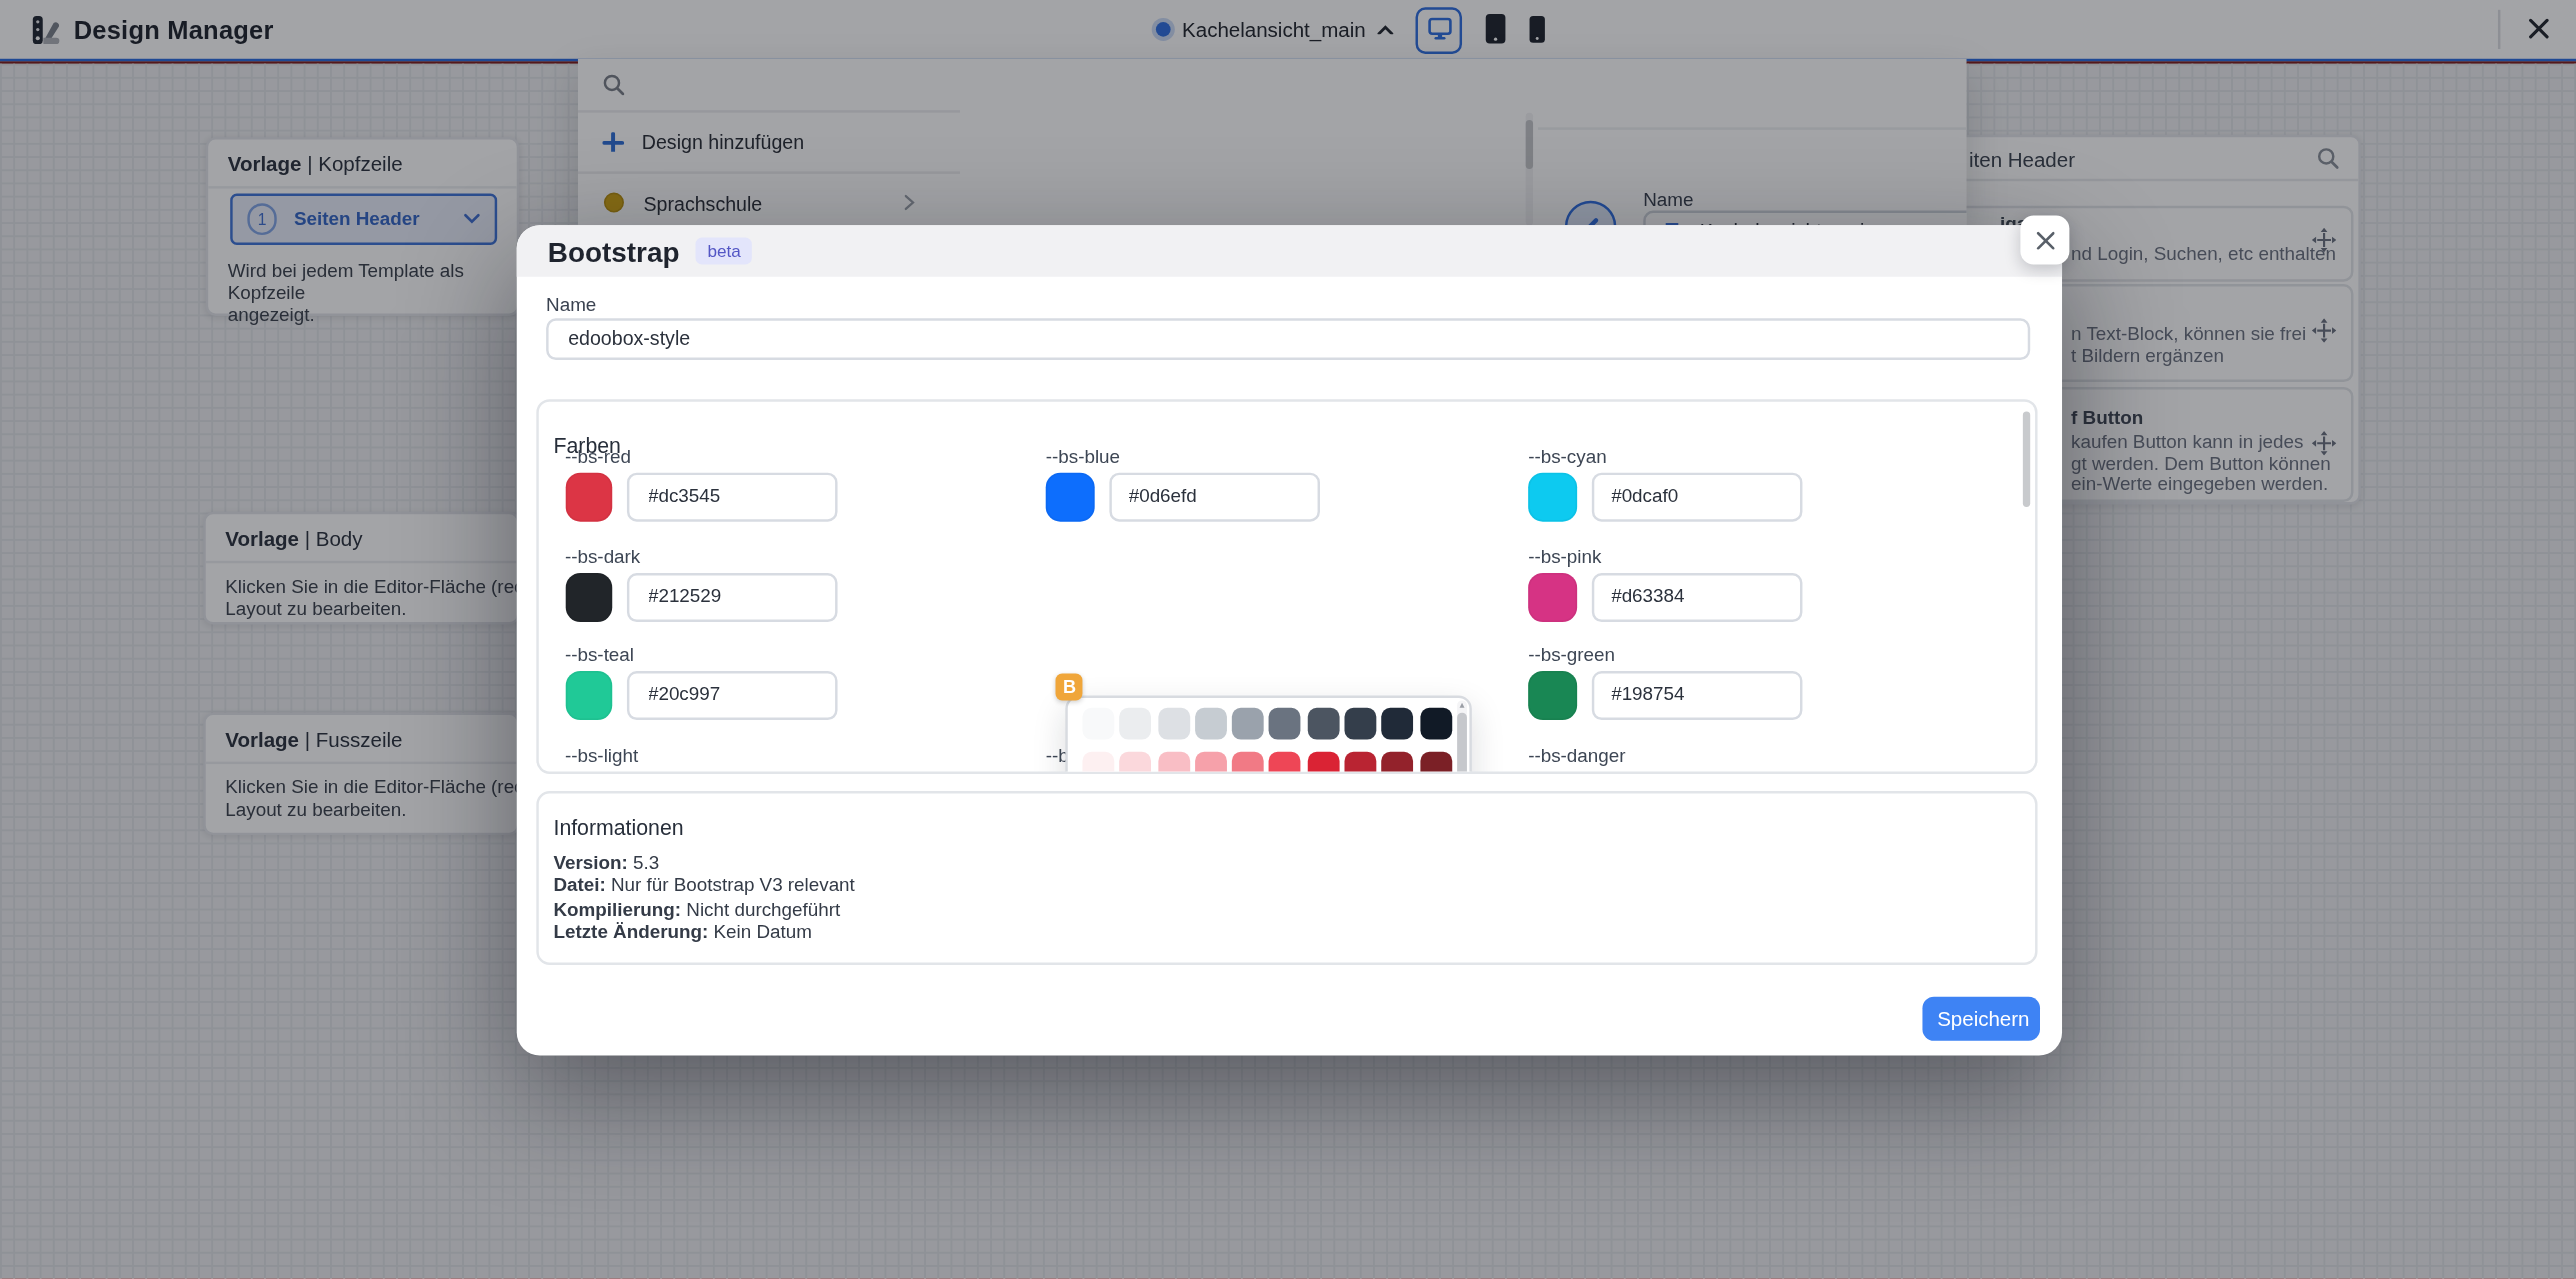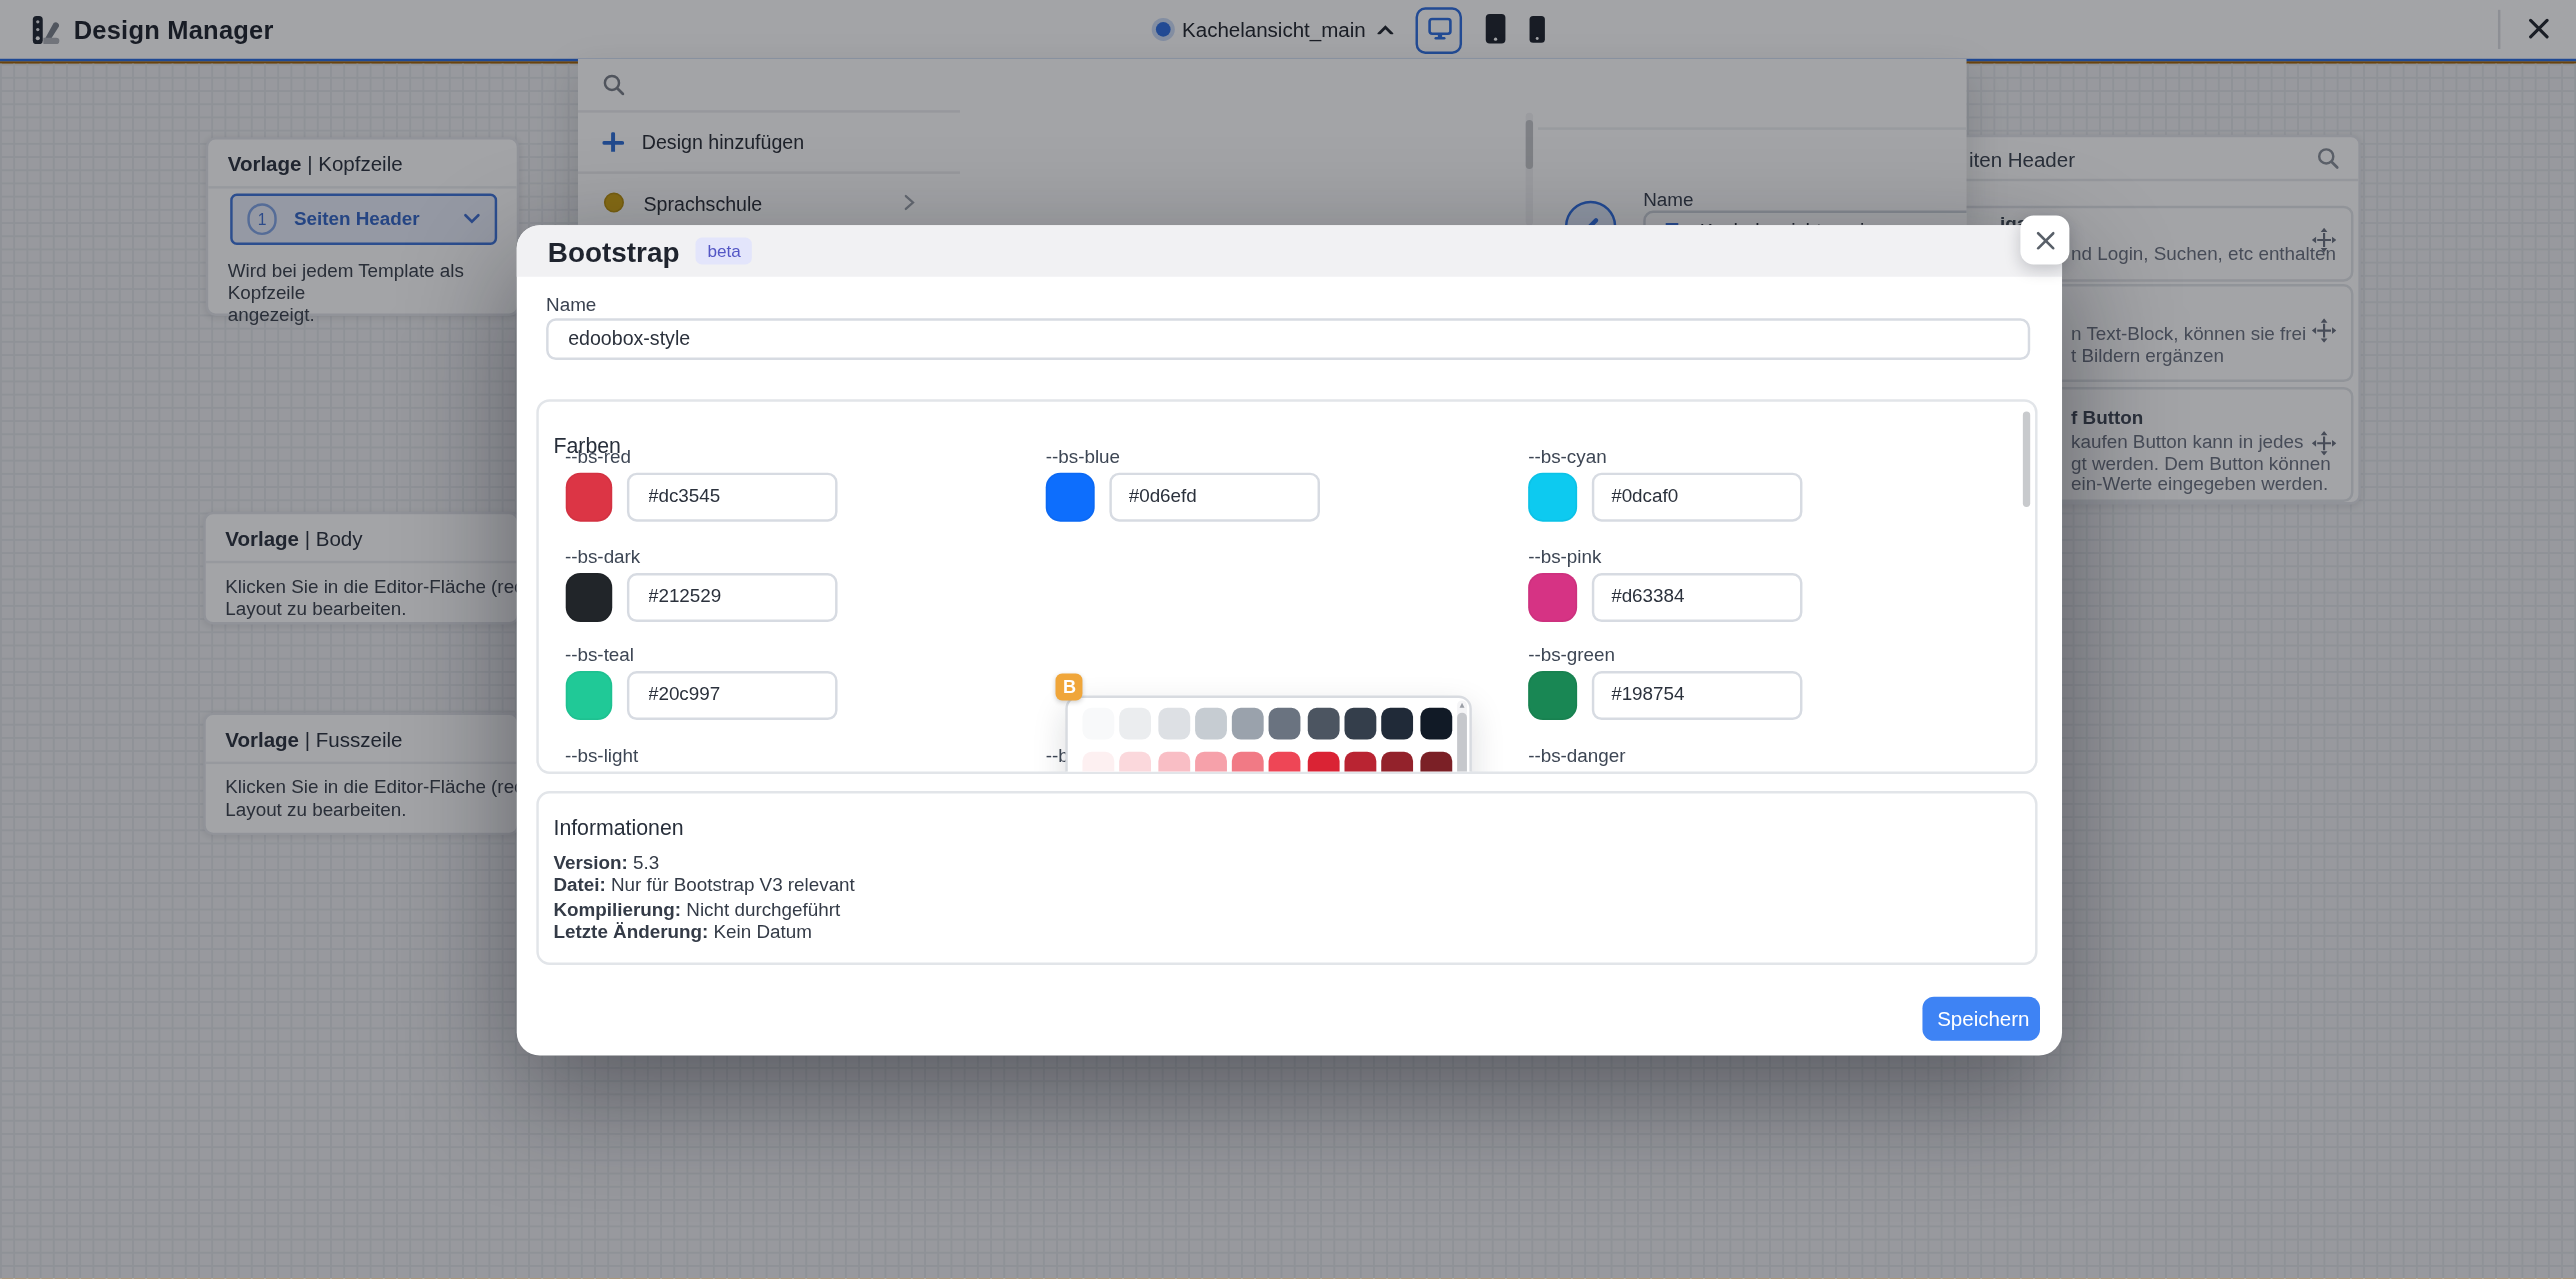--- a/index.html
+++ b/index.html
@@ -1,16 +1,16 @@
 <!DOCTYPE html>
 <html style="font-size:10.7px"><head>
 <meta charset="utf-8">
 <style>
   html,body{margin:0;padding:0;background:#0b0d12;}
-  .viewport{position:relative;width:2576px;height:1279px;overflow:hidden;background:#a16207;}
+  .viewport{position:relative;width:2576px;height:1279px;overflow:hidden;background:#7f1d1d;}
   .stage{position:absolute;left:0;top:0;width:1052px;height:522px;transform:scale(2.44898);
          transform-origin:0 0;font-family:"Liberation Sans",sans-serif;-webkit-font-smoothing:antialiased;}
   .abs{position:absolute;}
 
   
   .canvas{position:absolute;left:0;top:26px;right:0;bottom:0;background:#edeef0;
     background-image:linear-gradient(#dfe2e6 0.7px,transparent 0.7px),linear-gradient(90deg,#dfe2e6 0.7px,transparent 0.7px);
     background-size:5.4px 5.4px;}
   .topbar{position:absolute;left:0;top:0;right:0;height:24px;background:#ffffff;border-bottom:1.7px solid #2b6ce0;
     display:flex;align-items:center;}

